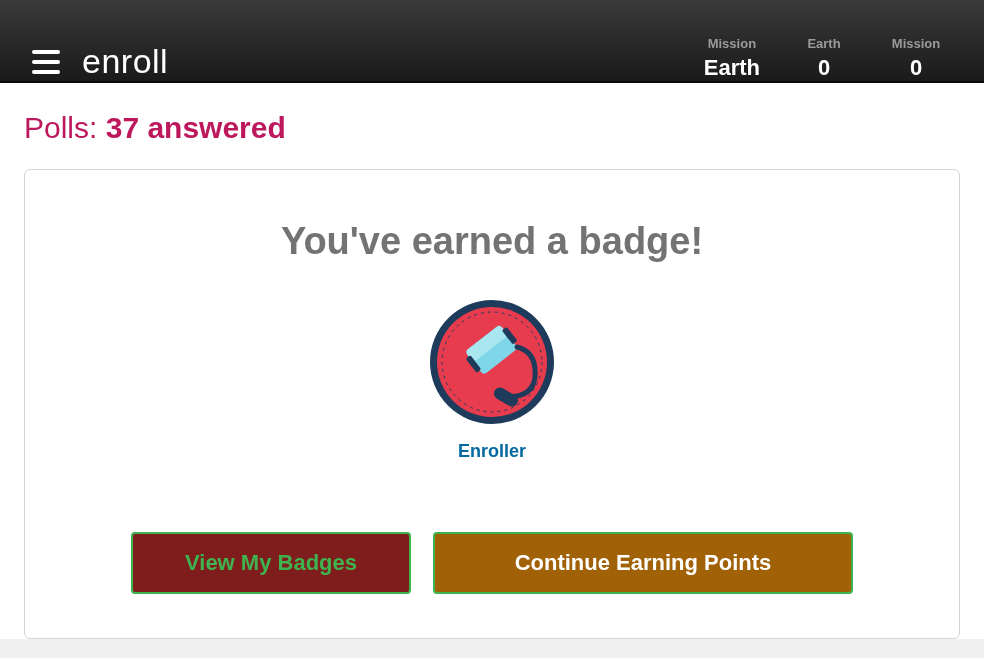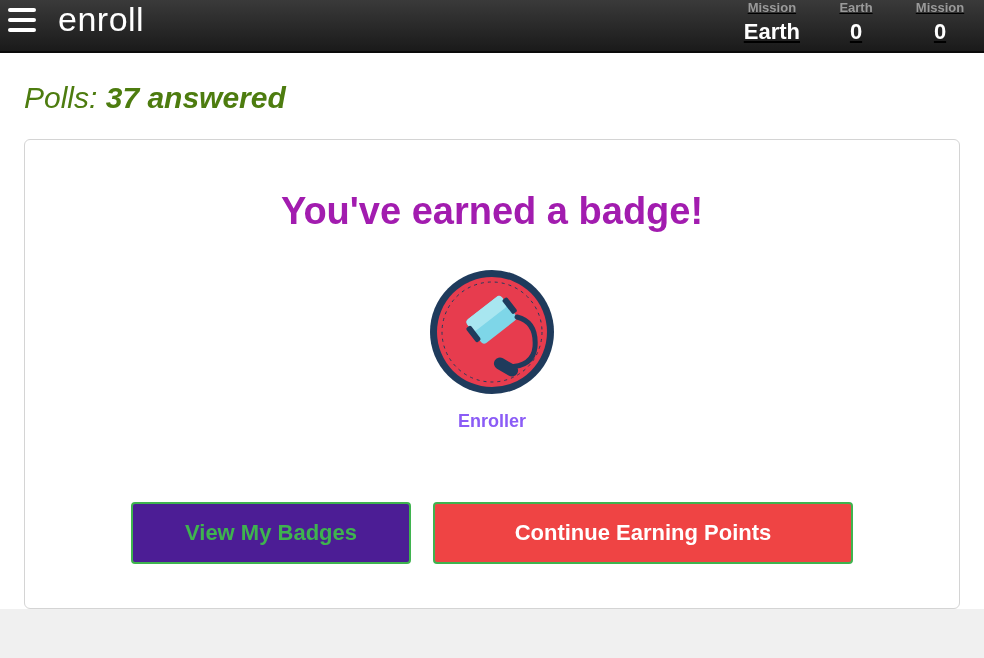--- a/index.html
+++ b/index.html
@@ -9,25 +9,25 @@
     }
     body {
       font-family: -apple-system, BlinkMacSystemFont, "Segoe UI", Helvetica, Arial, sans-serif;
       background: #f0f0f0;
       width: 984px;
       height: 658px;
       overflow: hidden;
     }
     .header {
       background: linear-gradient(to bottom, #3a3a3a, #1a1a1a);
-      height: 53px;
-      display: flex;
-      align-items: flex-start;
+      height: 83px;
+      display: flex;
+      align-items: flex-end;
       justify-content: space-between;
-      padding: 0 4px;
+      padding: 0 28px;
       border-bottom: 2px solid #0a0a0a;
     }
     .header-left {
       display: flex;
       align-items: center;
       gap: 18px;
     }
     .menu-icon {
       display: flex;
       flex-direction: column;
@@ -43,23 +43,22 @@
       border-radius: 2px;
     }
     .logo {
       color: #fff;
       font-size: 34px;
       font-weight: 400;
       letter-spacing: 0.5px;
     }
     .header-right {
       display: flex;
-      gap: 28px;
+      gap: 36px;
       padding-right: 12px;
-      text-decoration: underline;
     }
     .stat-block {
       text-align: center;
       min-width: 56px;
     }
     .stat-label {
       color: #9a9a9a;
       font-size: 13px;
       font-weight: 600;
       margin-bottom: 4px;
@@ -68,75 +67,74 @@
       color: #fff;
       font-size: 22px;
       font-weight: 700;
     }
     .content {
       background: #fff;
       padding: 28px 24px 0 24px;
     }
     .polls-line {
       font-size: 30px;
-      color: #4d7c0f;
+      color: #be185d;
       margin-bottom: 24px;
-      font-style: italic;
     }
     .polls-count {
       font-weight: 700;
     }
     .card {
       border: 1px solid #d4d4d4;
       border-radius: 6px;
       background: #fff;
       padding: 50px 40px 44px 40px;
       text-align: center;
       position: relative;
     }
     .card-title {
       font-size: 38px;
       font-weight: 700;
-      color: #a21caf;
+      color: #737373;
       margin-bottom: 34px;
     }
     .badge-circle {
       width: 130px;
       height: 130px;
       margin: 0 auto 14px auto;
       position: relative;
     }
     .badge-name {
-      color: #8b5cf6;
+      color: #0369a1;
       font-size: 18px;
       font-weight: 700;
       margin-bottom: 70px;
     }
     .button-row {
       display: flex;
       gap: 22px;
       justify-content: center;
     }
     .btn {
       padding: 16px 34px;
       font-size: 22px;
       font-weight: 700;
       border-radius: 4px;
       cursor: pointer;
       font-family: inherit;
     }
     .btn-outline {
-      background: #4c1d95;
+      background: #7f1d1d;
       color: #3fb34f;
       border: 2px solid #3fb34f;
       flex: 0 0 auto;
       min-width: 280px;
     }
     .btn-solid {
-      background: #ef4444;
+      background: #a16207;
       color: #fff;
       border: 2px solid #3fb34f;
       flex: 1;
       max-width: 420px;
     }
   </style>
 </head>
 <body>
 
 <div class="header">

